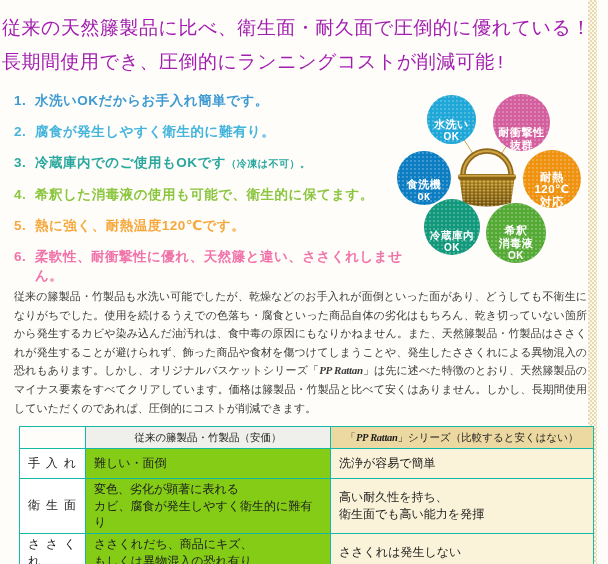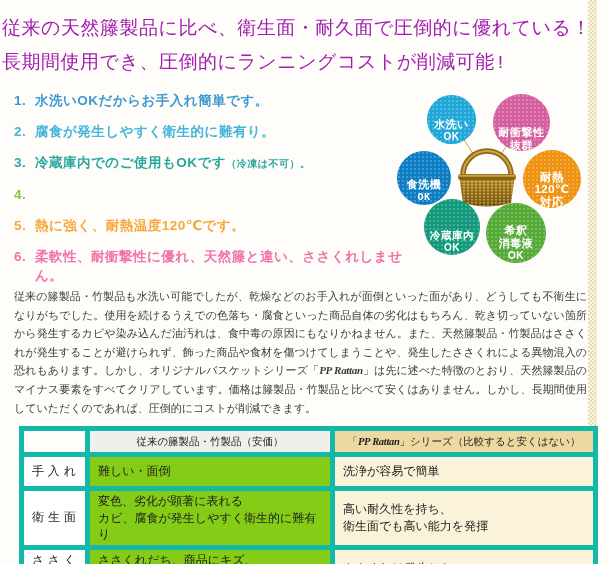--- a/index.html
+++ b/index.html
@@ -55,21 +55,21 @@
   }
   
   .cmp-table{
     position:absolute;left:19px;top:426px;width:574px;
     border-collapse:collapse;table-layout:fixed;
     font-size:12px;color:#1d1d1d;
   }
   .cmp-table col.c-label{width:66px;}
   .cmp-table col.c-old{width:245px;}
   .cmp-table col.c-new{width:263px;}
-  .cmp-table th,.cmp-table td{border:5px solid #14b8a6;padding:2px 8px;vertical-align:middle;}
+  .cmp-table th,.cmp-table td{border:1px solid #14b8a6;padding:2px 8px;vertical-align:middle;}
   .cmp-table thead th{font-size:10.5px;font-weight:normal;text-align:center;height:19px;padding:1px 2px;}
   .th-old{background:#efefec;}
   .th-new{background:#ecd8a1;}
   .cell-label{
     font-size:12px;text-align:justify;text-align-last:justify;
     padding:0 9px;letter-spacing:1px;background:#fff;
   }
   .cell-old{background:#84cc16;padding-left:12px;line-height:16.5px;}
   .cell-new{background:#faf2d9;padding-left:12px;line-height:16.5px;}
   .row-1 td{height:25px;}
@@ -96,20 +96,21 @@
     <div class="feature" style="color: rgb(69, 181, 220);">
       <span class="num">2.</span>
       <span>腐食が発生しやすく衛生的に難有り。</span>
     </div>
     <div class="feature" style="color: rgb(42, 167, 158);">
       <span class="num">3.</span>
       <span><span>冷蔵庫内でのご使用もOKです</span><span class="note">（冷凍は不可）。</span></span>
     </div>
     <div class="feature" style="color: rgb(140, 198, 63);">
       <span class="num">4.</span>
+      <span>希釈した消毒液の使用も可能で、衛生的に保てます。</span>
     </div>
     <div class="feature" style="color: rgb(246, 168, 60);">
       <span class="num">5.</span>
       <span>熱に強く、耐熱温度120℃です。</span>
     </div>
     <div class="feature" style="color: rgb(241, 115, 169);">
       <span class="num">6.</span>
       <span>柔軟性、耐衝撃性に優れ、天然籐と違い、ささくれしません。</span>
     </div>
   </div>

